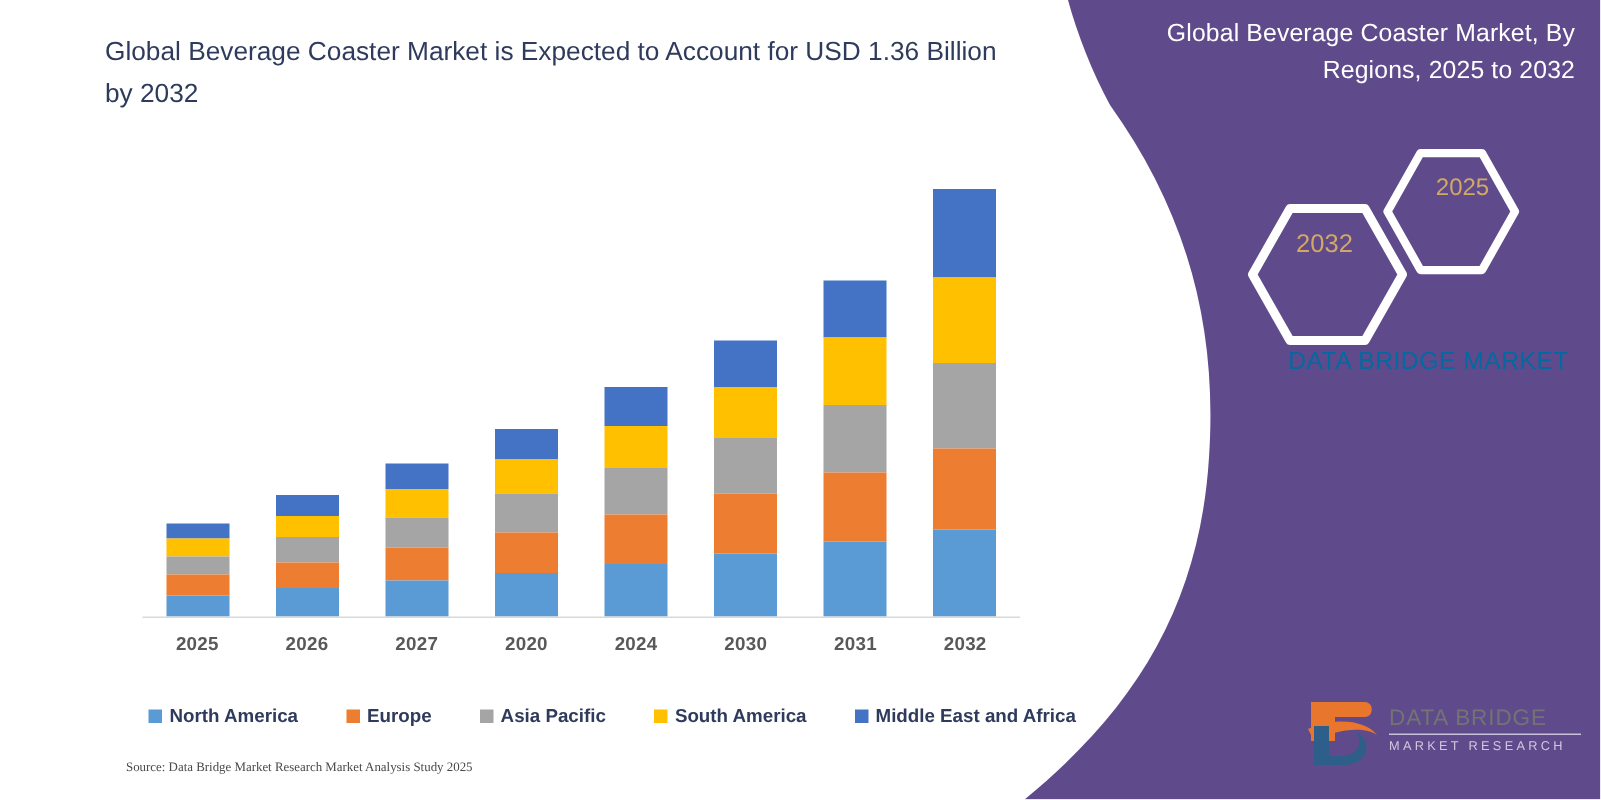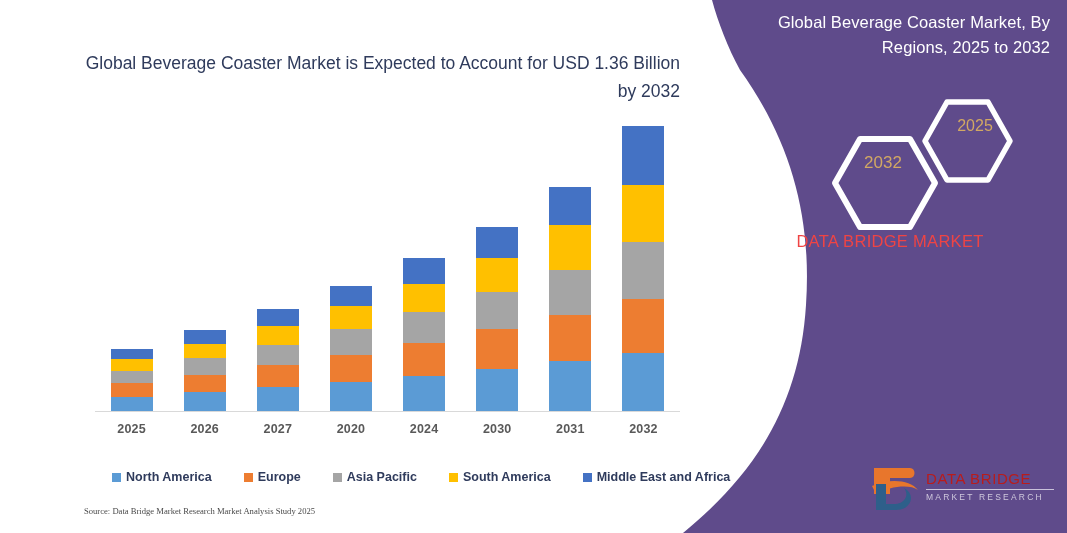--- a/index.html
+++ b/index.html
@@ -67,25 +67,25 @@
     color: #d2a863;
     font-size: 17px;
     font-weight: 400;
     text-align: center;
   }
   .hex-2032-label { left: 18px; top: 58px; width: 90px; }
   .hex-2025-label { left: 115px; top: 22px; width: 80px; font-size: 16px; }
 
   .brand-text {
     position: absolute;
-    left: 0px;
+    left: 16px;
     top: 228px;
     width: 280px;
-    text-align: center;
-    color: #ef4444;
+    text-align: right;
+    color: #0369a1;
     font-size: 16.5px;
     line-height: 26px;
     letter-spacing: 0.3px;
   }
 
   
   .logo-wrap {
     position: absolute;
     left: 120px;
     top: 462px;
@@ -99,21 +99,21 @@
     width: 52px;
     height: 50px;
   }
   .logo-text {
     position: absolute;
     left: 56px;
     top: 8px;
     width: 140px;
   }
   .logo-text-main {
-    color: #b91c1c;
+    color: #737373;
     font-size: 15px;
     letter-spacing: 0.6px;
     font-weight: 400;
     line-height: 17px;
   }
   .logo-rule {
     width: 128px;
     height: 1px;
     background: #c9c2da;
     margin: 2px 0 2px 0;
@@ -122,23 +122,23 @@
     color: #cfc8dd;
     font-size: 8.5px;
     letter-spacing: 2.2px;
     line-height: 11px;
   }
 
   
   .chart-title {
     position: absolute;
     left: 70px;
-    top: 49px;
+    top: 20px;
     width: 610px;
-    text-align: right;
+    text-align: left;
     color: #2f3b5c;
     font-size: 17.5px;
     line-height: 28px;
     font-weight: 400;
   }
 
   .plot {
     position: absolute;
     left: 95px;
     top: 100px;
@@ -192,21 +192,21 @@
     text-align: center;
     color: #595959;
     font-size: 12.5px;
     font-weight: bold;
     letter-spacing: 0.2px;
   }
 
   
   .legend {
     position: absolute;
-    left: 112px;
+    left: 99px;
     top: 470px;
     width: 590px;
     display: flex;
     justify-content: space-between;
     align-items: center;
     gap: 32px;
   }
   .legend-item {
     display: flex;
     align-items: center;

